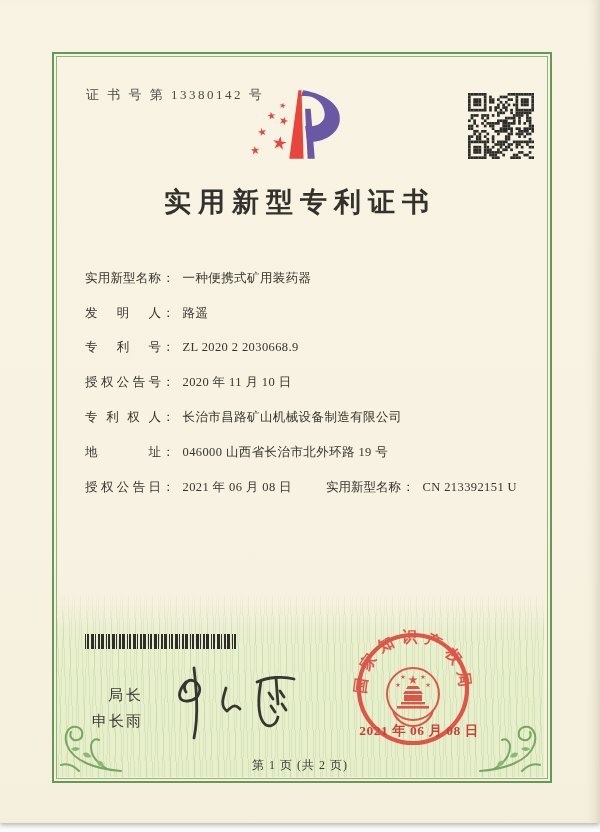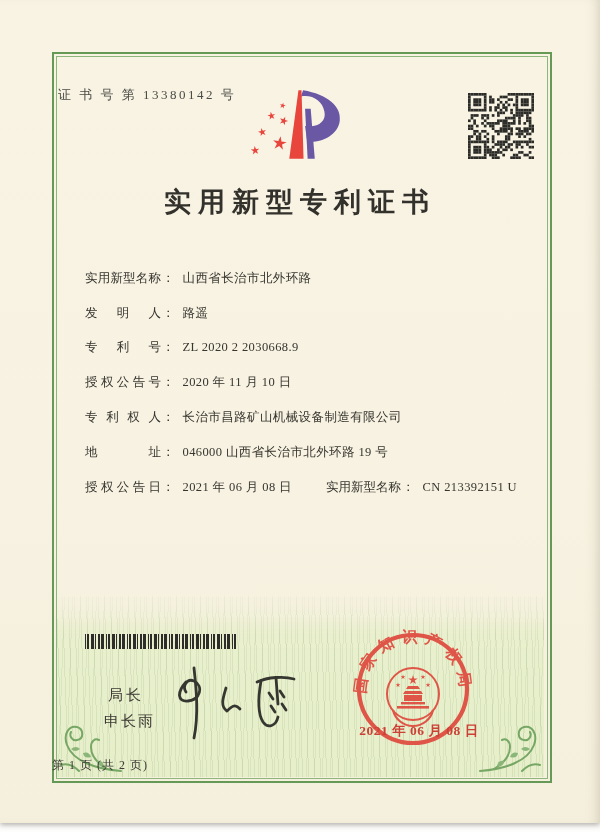--- a/index.html
+++ b/index.html
@@ -25,21 +25,21 @@
   .band{
     position:absolute;left:56px;top:596px;width:488px;height:181px;
     background:
       repeating-linear-gradient(88deg, rgba(128,164,96,.16) 0 1px, rgba(0,0,0,0) 1px 6px),
       repeating-linear-gradient(92deg, rgba(128,164,96,.13) 0 1px, rgba(0,0,0,0) 1px 8px),
       linear-gradient(to bottom, rgba(232,239,204,0) 0, rgba(232,239,204,.85) 34px, #e8efcc 70px, #e6eeca 100%);
     -webkit-mask-image:linear-gradient(to bottom, rgba(0,0,0,.25) 0, #000 40px);
             mask-image:linear-gradient(to bottom, rgba(0,0,0,.25) 0, #000 40px);
   }
   .cert-no{
-    position:absolute;left:58px;top:86px;font-size:13px;letter-spacing:2.5px;
+    position:absolute;left:86px;top:86px;font-size:13px;letter-spacing:2.5px;
     color:#4a4a44;
   }
   .logo{position:absolute;left:248px;top:74px;width:106px;height:100px;}
   .qr{position:absolute;left:468px;top:93px;width:66px;height:66px;}
   .title{
     position:absolute;left:0;top:184px;width:600px;margin:0;text-align:center;
     font-size:27px;font-weight:700;letter-spacing:7px;color:#33312c;
   }
   .fields{position:absolute;left:85px;top:251px;width:452px;font-size:12.5px;color:#37352f;}
   .row{display:flex;height:34.8px;align-items:flex-end;line-height:16px;}
@@ -48,32 +48,32 @@
   .val{letter-spacing:.4px;white-space:nowrap;}
   .pair2{display:flex;margin-left:34px;}
   .paras{
     position:absolute;left:68px;top:490px;width:468px;margin:0;
     font-size:11.8px;line-height:18.2px;color:#4c473b;text-align:justify;
     font-style:italic;
   }
   .paras p{margin:0;text-indent:2em;}
   .barcode{position:absolute;left:85px;top:634px;width:154px;height:15px;}
   .sig-title{position:absolute;left:108px;top:686px;font-size:15px;letter-spacing:3px;color:#3b3933;}
-  .sig-name{position:absolute;left:104px;top:712px;font-size:15px;letter-spacing:2px;color:#3b3933;}
+  .sig-name{position:absolute;left:92px;top:712px;font-size:15px;letter-spacing:2px;color:#3b3933;}
   .signature{position:absolute;left:160px;top:664px;width:160px;height:86px;}
   .seal{position:absolute;left:352px;top:628px;width:122px;height:122px;opacity:.92;}
   .seal-date{
     position:absolute;left:348px;top:722px;width:142px;text-align:center;
     font-size:13.5px;font-weight:700;letter-spacing:.5px;color:#cd4036;
   }
   .corner{position:absolute;width:68px;height:64px;}
   .corner.bl{left:57px;top:713px;}
   .corner.br{left:476px;top:713px;transform:scaleX(-1);}
   .page-no{
-    position:absolute;left:52px;top:757px;width:496px;text-align:left;
+    position:absolute;left:52px;top:757px;width:496px;text-align:center;
     font-size:12px;letter-spacing:1px;color:#3e3c36;
   }
   .back-note{
     position:absolute;left:0;top:792px;width:600px;text-align:center;
     font-size:12.5px;letter-spacing:2px;color:#46443c;font-style:italic;
   }
 </style>
 </head>
 <body>
 
@@ -451,21 +451,21 @@
           <rect x="63.36" y="63.36" width="2.69" height="2.69"></rect>
         </g>
       </svg></div>
 
   <h1 class="title">实用新型专利证书</h1>
 
   <div class="fields">
     <div class="row">
       <span class="lbl">实用新型名称</span>
         <span class="colon">：</span>
-        <span class="val">山西省长治市北外环路</span>
+        <span class="val">一种便携式矿用装药器</span>
     </div>
     <div class="row">
       <span class="lbl">发明人</span>
         <span class="colon">：</span>
         <span class="val">路遥</span>
     </div>
     <div class="row">
       <span class="lbl">专利号</span>
         <span class="colon">：</span>
         <span class="val">ZL 2020 2 2030668.9</span>

